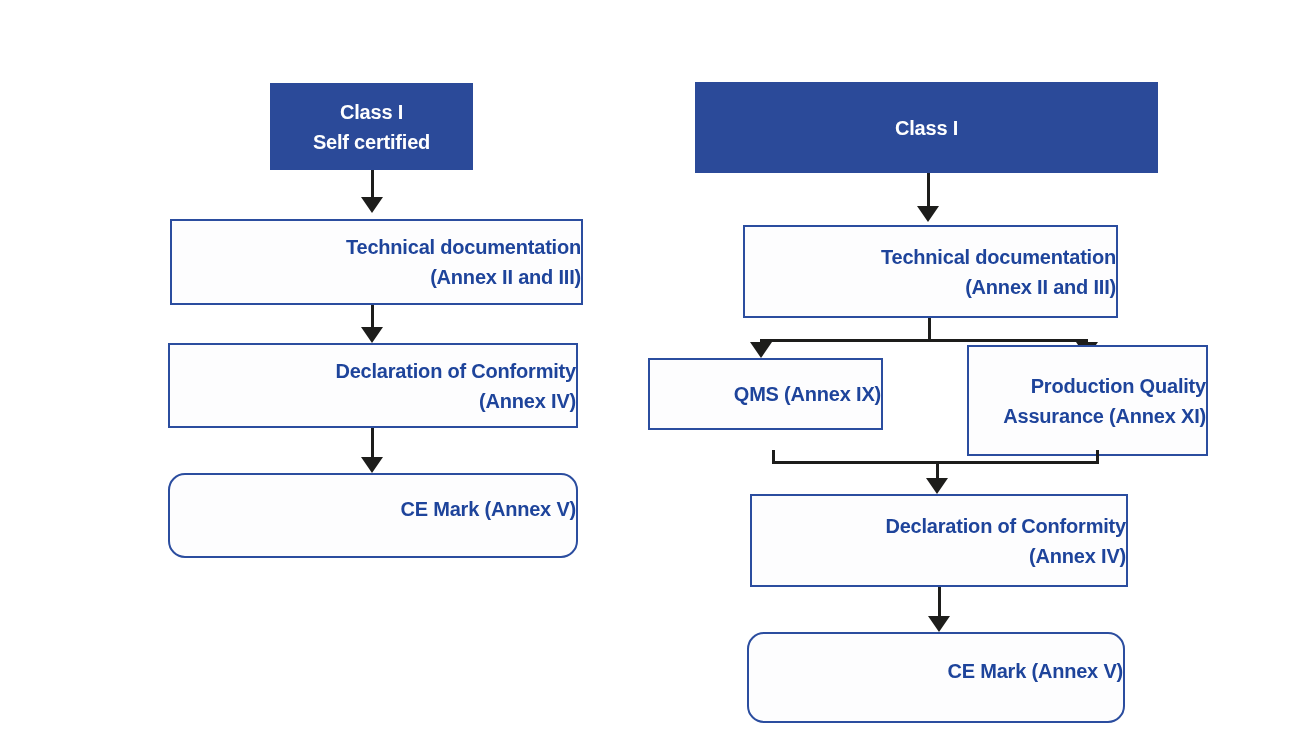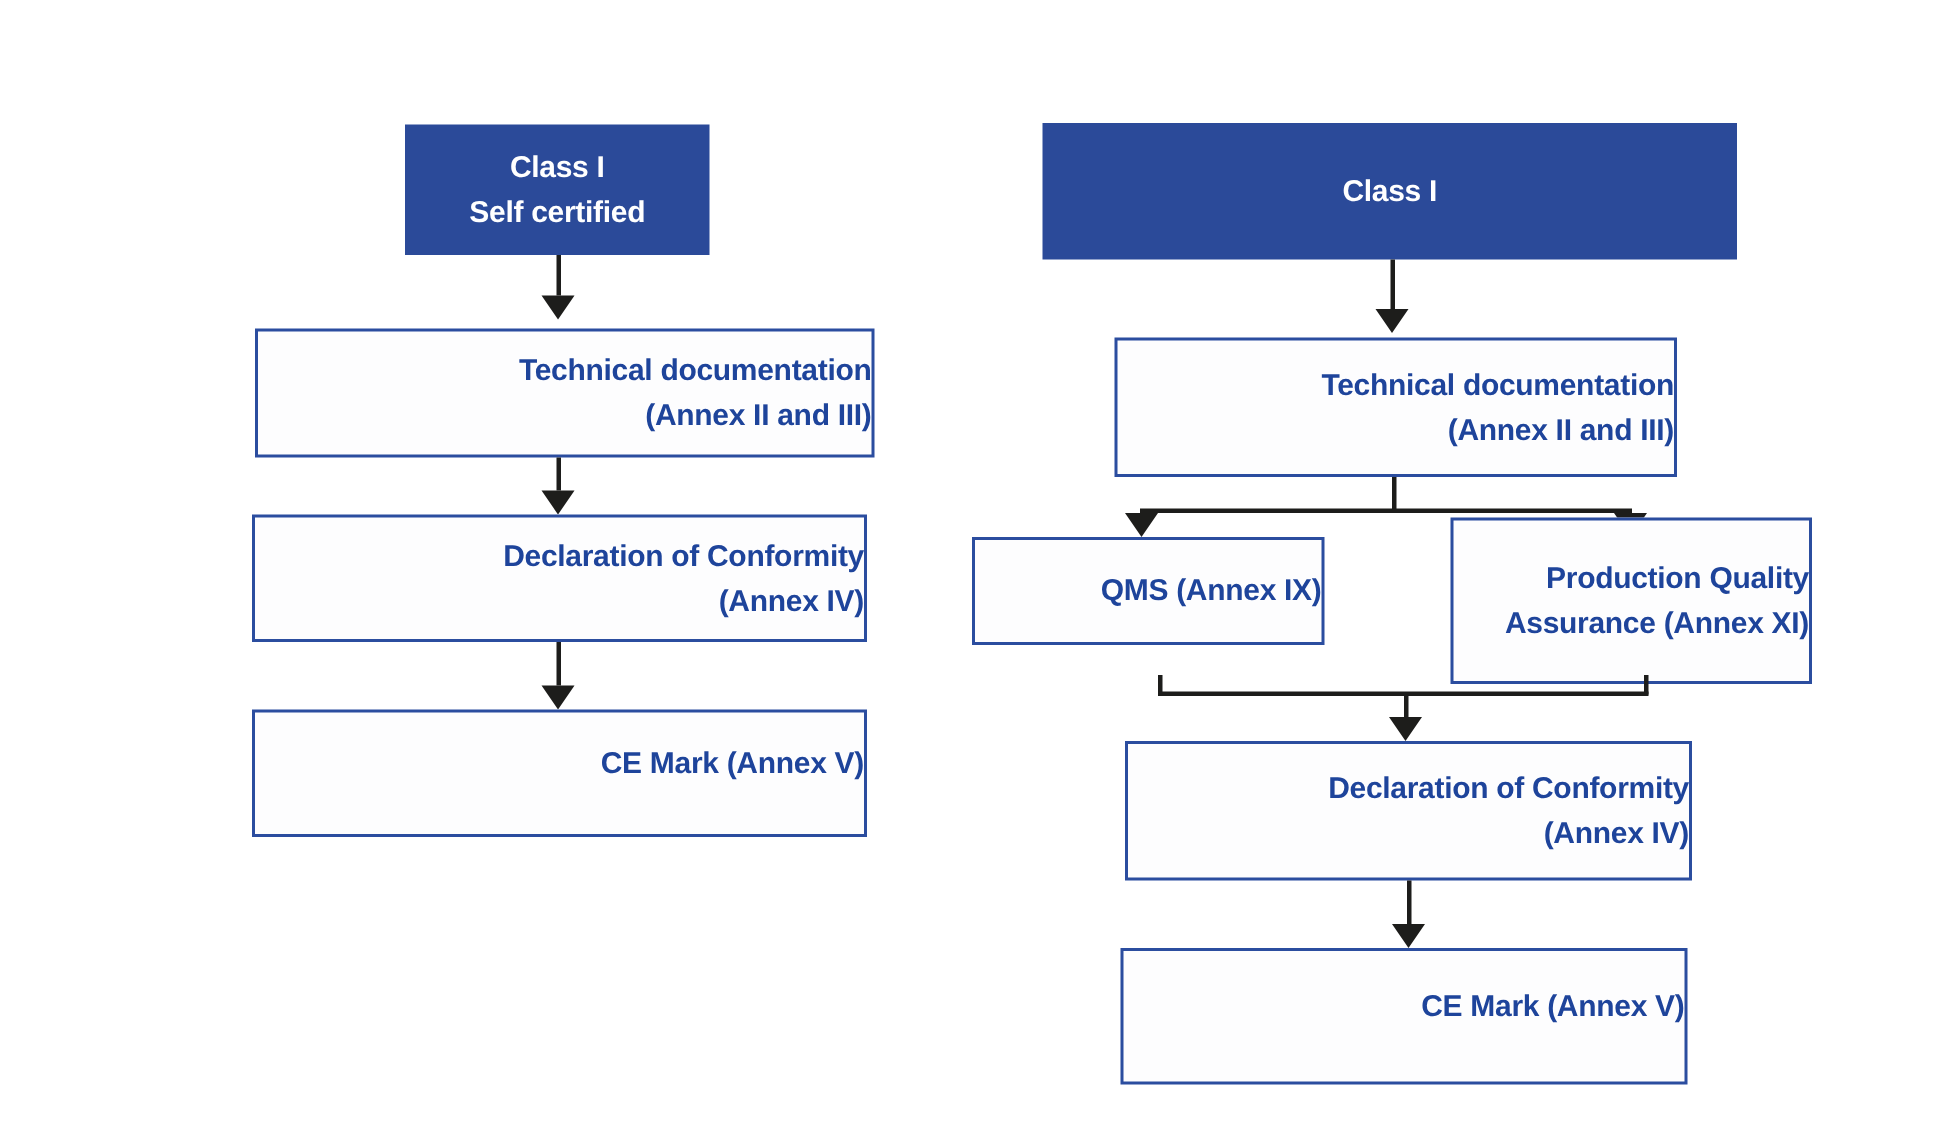--- a/index.html
+++ b/index.html
@@ -35,21 +35,21 @@
   .node.filled {
     background: var(--blue-fill);
     color: #ffffff;
   }
   .node.outline {
     background: var(--box-bg);
     border: 2px solid var(--blue-border);
     color: var(--blue-text);
     align-items: flex-end;
   }
-  .node.lift { padding-bottom: 14px; }
+  .node.lift { padding-bottom: 14px; border-radius: 17px; }
   .v-arrow { position: absolute; width: 22px; }
   .v-arrow .stem {
     width: 3px;
     margin: 0 auto;
     background: var(--line-black);
   }
   .v-arrow .head {
     width: 0; height: 0;
     border-left: 11px solid transparent;
     border-right: 11px solid transparent;

